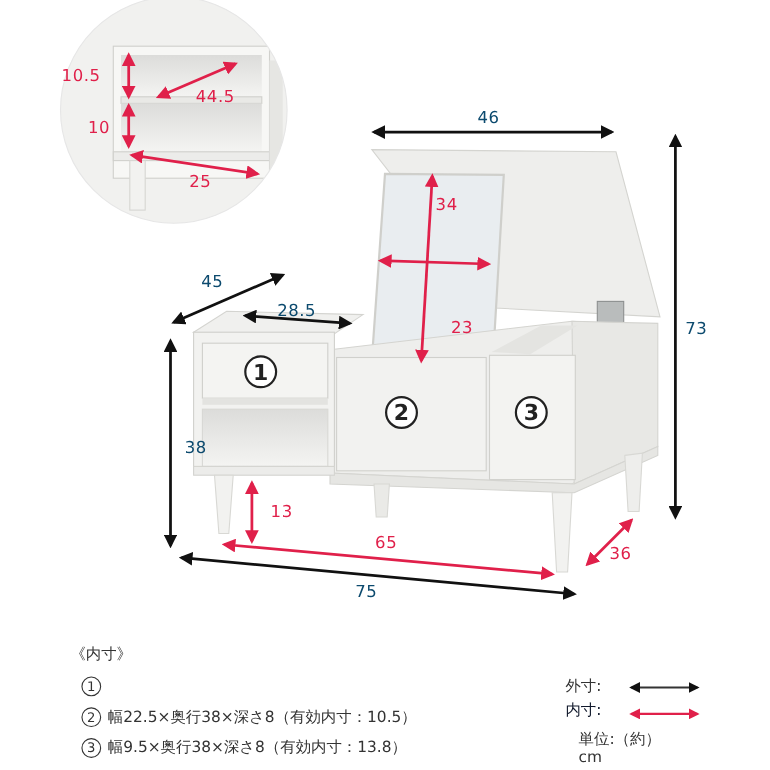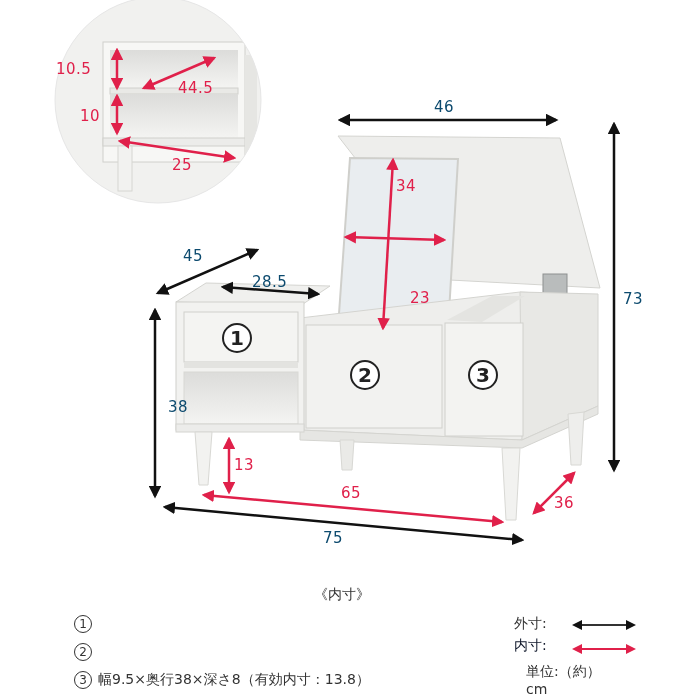--- a/index.html
+++ b/index.html
@@ -2,21 +2,21 @@
 <html><head>
 <meta charset="utf-8">
 <style>
   html,body{margin:0;padding:0;background:#ffffff;}
   body{width:700px;height:700px;position:relative;overflow:hidden;font-family:"DejaVu Sans","Liberation Sans",sans-serif;color:#333;}
   .stage{position:absolute;left:0;top:0;width:621px;height:700px;border-radius:18px;}
   .lbl{position:absolute;font-size:15px;letter-spacing:0.5px;line-height:1;white-space:nowrap;}
   .lbl.black{color:#0c4a6e;}
   .lbl.red{color:#e0204a;}
   .badge{position:absolute;width:30px;height:30px;border:2px solid #222;border-radius:50%;background:#fff;display:flex;align-items:center;justify-content:center;font-weight:bold;font-size:20px;color:#222;box-sizing:border-box;}
-  .info{position:absolute;left:64px;top:586px;font-size:14px;color:#333;text-align:right;}
+  .info{position:absolute;left:64px;top:586px;font-size:14px;color:#333;}
   .info .title{margin-bottom:10px;}
   .info .row{display:flex;align-items:center;margin:0 0 8px 10px;height:20px;}
   .info .num{width:18px;height:18px;border:1px solid #333;border-radius:50%;display:inline-flex;align-items:center;justify-content:center;font-size:12px;margin-right:6px;box-sizing:border-box;}
   .legend{position:absolute;left:514px;top:613px;font-size:14px;color:#333;}
   .legend .lrow{display:flex;align-items:center;height:22px;}
   .legend .lrow.red{color:#0f172a;}
   .legend .ltext{width:52px;}
   .legend .unit{margin-top:6px;margin-left:12px;}
 </style>
 </head>
@@ -115,41 +115,42 @@
 
   <span class="lbl black" style="left:434px;top:100px;">46</span>
   <span class="lbl black" style="left:623px;top:292px;">73</span>
   <span class="lbl black" style="left:183px;top:249px;">45</span>
   <span class="lbl black" style="left:252px;top:275px;">28.5</span>
   <span class="lbl black" style="left:132px;top:400px;margin-left:36px;">38</span>
   <span class="lbl black" style="left:323px;top:531px;">75</span>
 
   <span class="lbl red" style="left:396px;top:179px;">34</span>
   <span class="lbl red" style="left:410px;top:245px;margin-top:46px;">23</span>
-  <span class="lbl red" style="left:234px;top:458px;">13</span>
+  <span class="lbl red" style="left:246px;top:458px;">13</span>
   <span class="lbl red" style="left:341px;top:486px;">65</span>
   <span class="lbl red" style="left:554px;top:496px;">36</span>
 
   <div class="badge" style="left:222px;top:323px;">
       <span>1</span>
     </div>
   <div class="badge" style="left:350px;top:360px;">
       <span>2</span>
     </div>
   <div class="badge" style="left:468px;top:360px;">
       <span>3</span>
     </div>
 
   <div class="info">
     <div class="title">《内寸》</div>
     <div class="row">
       <span class="num">1</span>
     </div>
     <div class="row">
       <span class="num">2</span>
+      <span>幅22.5×奥行38×深さ8（有効内寸：10.5）</span>
     </div>
     <div class="row">
       <span class="num">3</span>
       <span>幅9.5×奥行38×深さ8（有効内寸：13.8）</span>
     </div>
   </div>
 
   <div class="legend">
     <div class="lrow">
         <span class="ltext">外寸:</span>

